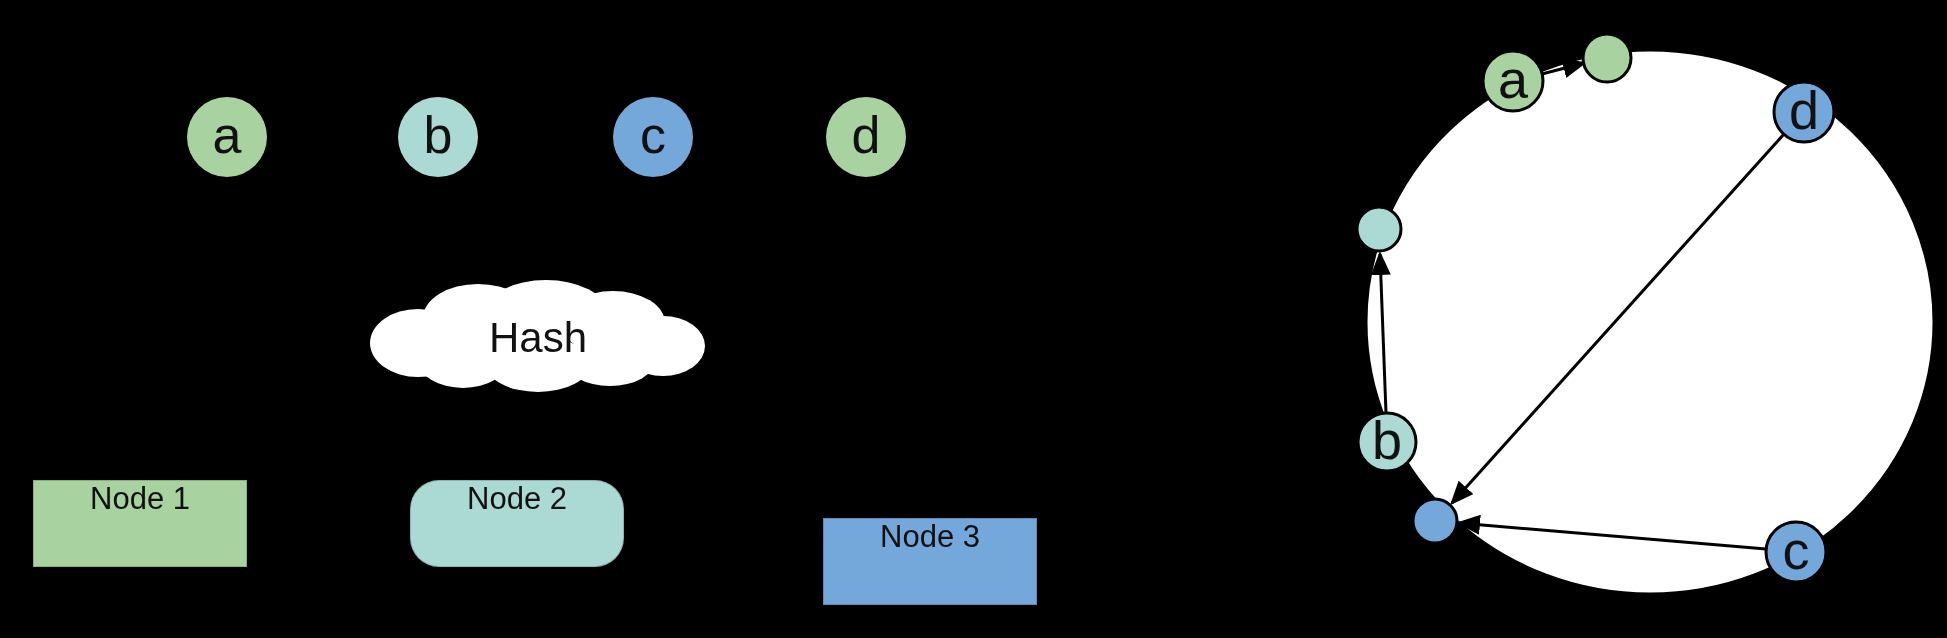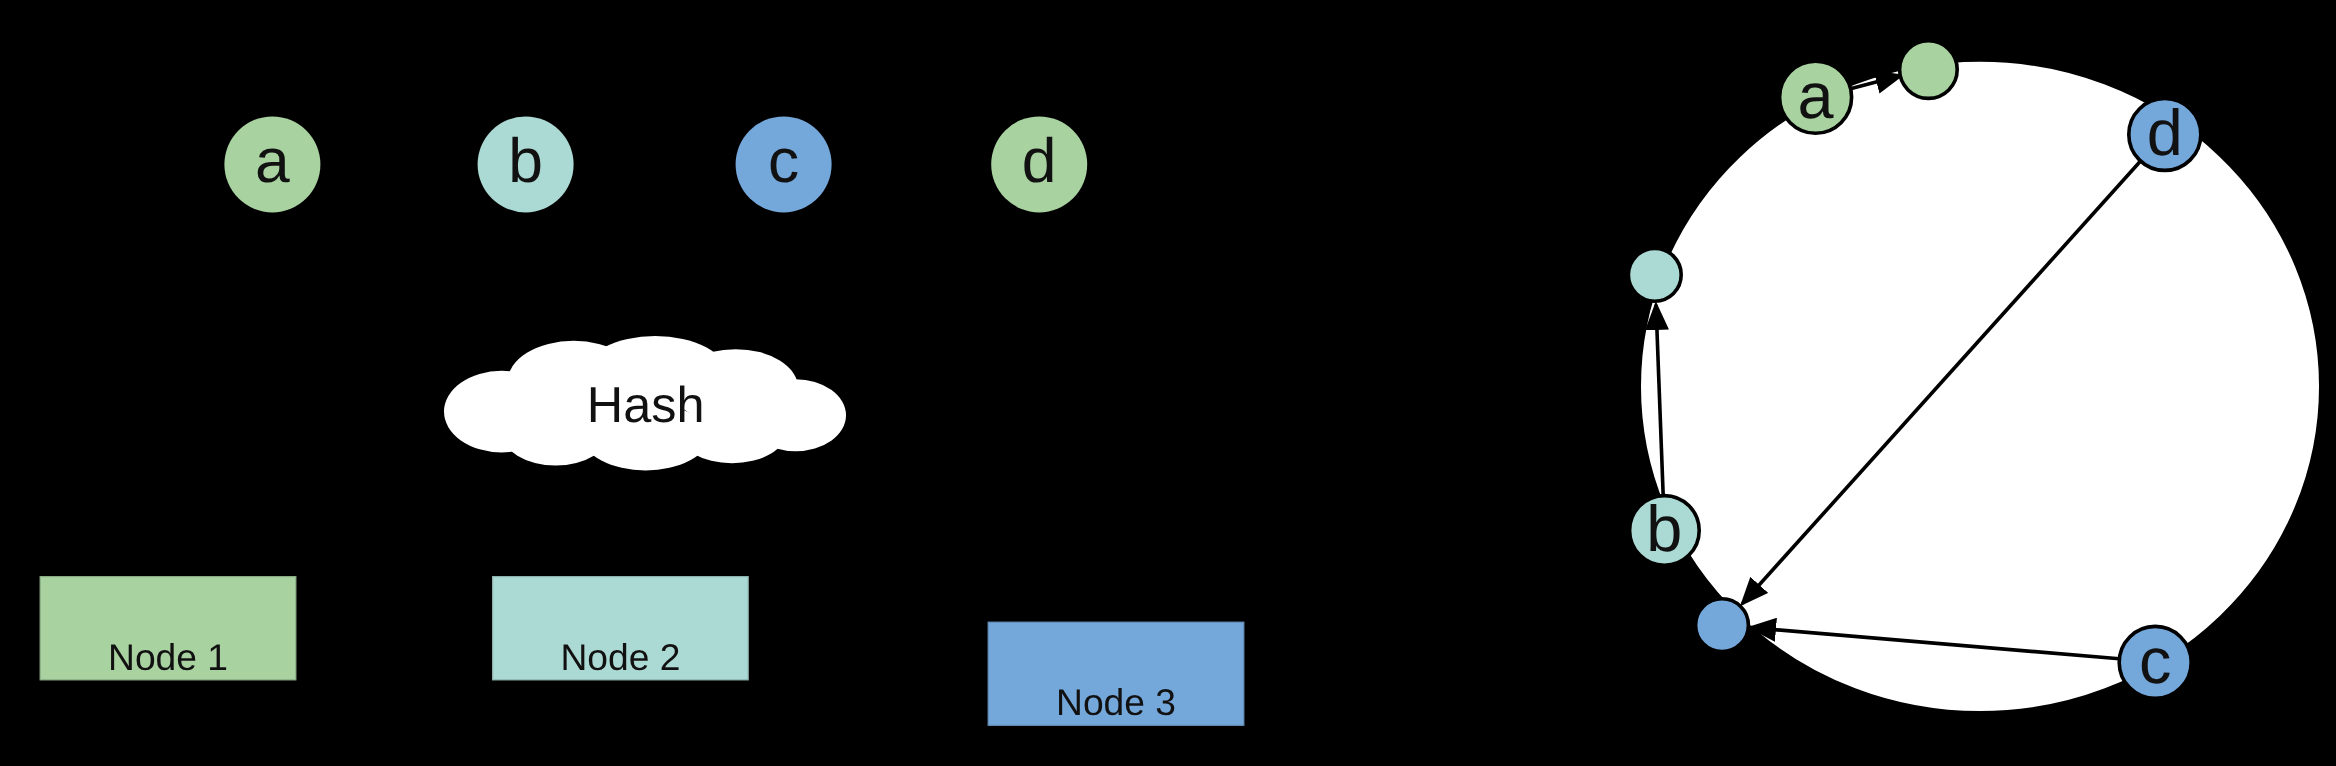--- a/index.html
+++ b/index.html
@@ -22,21 +22,21 @@
     align-items: center;
     justify-content: center;
     color: #111;
     font-size: 52px;
     line-height: 1;
   }
   .key-circle span { transform: translateY(-2px); }
   .node-box {
     position: absolute;
     display: flex;
-    align-items: flex-end;
+    align-items: flex-start;
     justify-content: center;
     color: #111;
     font-size: 31px;
     border: 1px solid rgba(0,0,0,0.18);
     box-sizing: border-box;
   }
   .cloud-svg {
     position: absolute;
     left: 363px;
     top: 276px;
@@ -94,21 +94,21 @@
       <ellipse cx="0" cy="26" rx="52" ry="28"></ellipse>
       <ellipse cx="72" cy="22" rx="45" ry="26"></ellipse>
     </g>
     <text x="0" y="14">Hash</text>
   </svg>
 
   <div id="nodes-row">
       <div class="node-box" style="left: 33px; top: 480px; width: 214px; height: 87px; background: rgb(168, 210, 160);">
         <span>Node 1</span>
       </div>
-      <div class="node-box" style="left: 410px; top: 480px; width: 214px; height: 87px; background: rgb(171, 217, 211);">
+      <div class="node-box" style="left: 410px; top: 480px; width: 214px; height: 87px; background: rgb(171, 217, 211); border-radius: 29px;">
         <span>Node 2</span>
       </div>
       <div class="node-box" style="left: 823px; top: 480px; width: 214px; height: 87px; background: rgb(116, 167, 218); margin-top: 38px;">
         <span>Node 3</span>
       </div>
     </div>
 
   <svg id="ring-svg" class="ring-svg" viewBox="0 0 1947 638">
     <defs>
       <marker id="arrowhead" viewBox="0 0 12 10" refX="10.5" refY="5" markerWidth="24" markerHeight="20" orient="auto" markerUnits="userSpaceOnUse">

